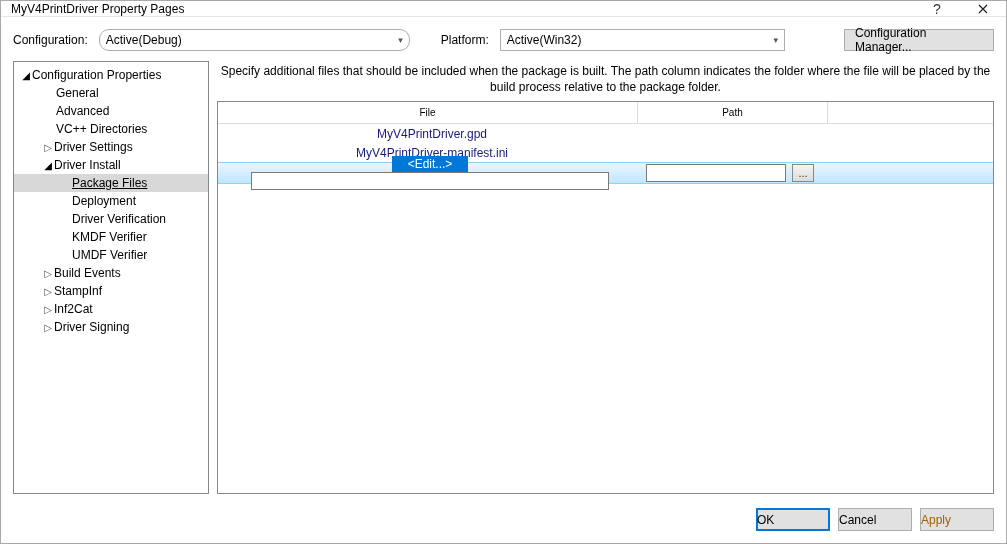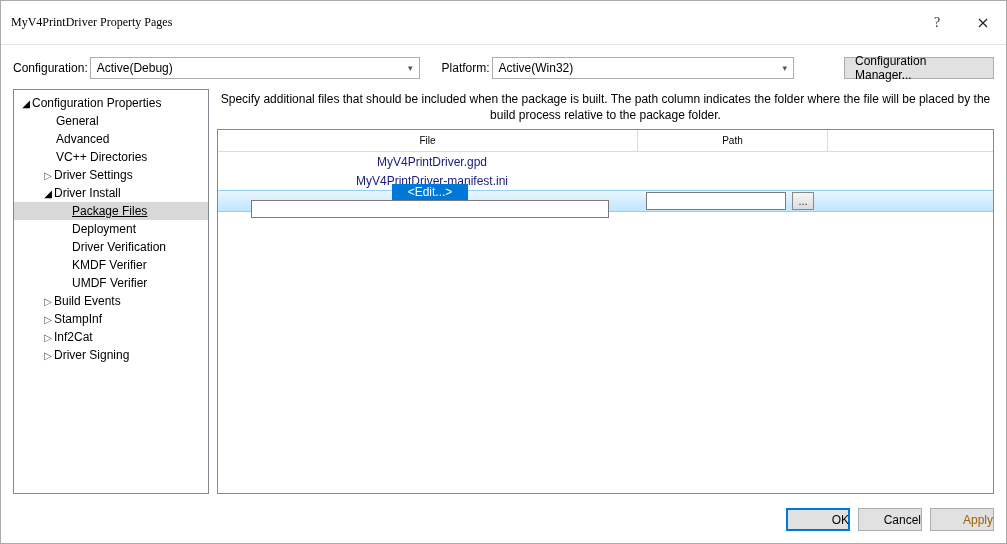--- a/index.html
+++ b/index.html
@@ -12,50 +12,49 @@
     width: 1007px; height: 544px;
     overflow: hidden;
   }
   .window {
     width: 1007px; height: 544px;
     border: 1px solid #aaa;
     background: #fff;
     display: flex; flex-direction: column;
   }
   .titlebar {
-    height: 44px;
+    height: 16px;
     display: flex; align-items: center;
     padding: 0 0 0 10px;
     border-bottom: 1px solid #e5e5e5;
-    font-family: Liberation Serif, serif;
   }
   .titlebar .title { flex: 1; font-size: 12px; }
   .titlebar .win-btn {
     width: 46px; height: 31px;
     display: flex; align-items: center; justify-content: center;
     font-size: 13px; color: #333;
   }
   .titlebar .win-btn.close svg { width: 10px; height: 10px; }
   .titlebar .win-btn.help { font-size: 14px; }
 
   .toprow {
     display: flex; align-items: center;
-    gap: 2px;
+    gap: 11px;
     padding: 12px 12px 6px 12px;
   }
   .toprow .lbl { font-size: 12px; }
   .toprow .combo {
     height: 22px;
     border: 1px solid #adadad;
     background: #fff;
     display: flex; align-items: center; justify-content: space-between;
     padding: 0 6px;
   }
   .toprow .combo .arrow { font-size: 9px; color: #555; }
-  .toprow .cfg-combo { width: 360px; }
+  .toprow .cfg-combo { width: 360px; border-radius: 10px; }
   .toprow .plat-combo { width: 330px; }
   .toprow .btn {
     height: 22px; border: 1px solid #adadad;
     background: #e1e1e1;
     display: flex; align-items: center; justify-content: center;
     padding: 0 10px;
     min-width: 150px;
     margin-left: 48px;
   }
 
@@ -180,24 +179,24 @@
     display: flex; align-items: center; justify-content: center;
     font-size: 11px; color: #333;
   }
 
   .footer {
     display: flex; justify-content: flex-end; align-items: center;
     gap: 8px;
     padding: 8px 12px 12px 12px;
   }
   .footer .dlg-btn {
-    width: 64px; height: 23px;
+    width: 74px; height: 23px;
     border: 1px solid #adadad;
     background: #e1e1e1;
-    display: flex; align-items: center; justify-content: flex-end;
+    display: flex; align-items: center; justify-content: flex-start;
   }
   .footer .dlg-btn.default {
     border: 1px solid #0078d7;
     box-shadow: inset 0 0 0 1px #0078d7;
     background: #e1e1e1;
   }
   .footer .dlg-btn.default span { }
   .footer .dlg-btn.disabled { color: #a16207; }
 
 </style>

